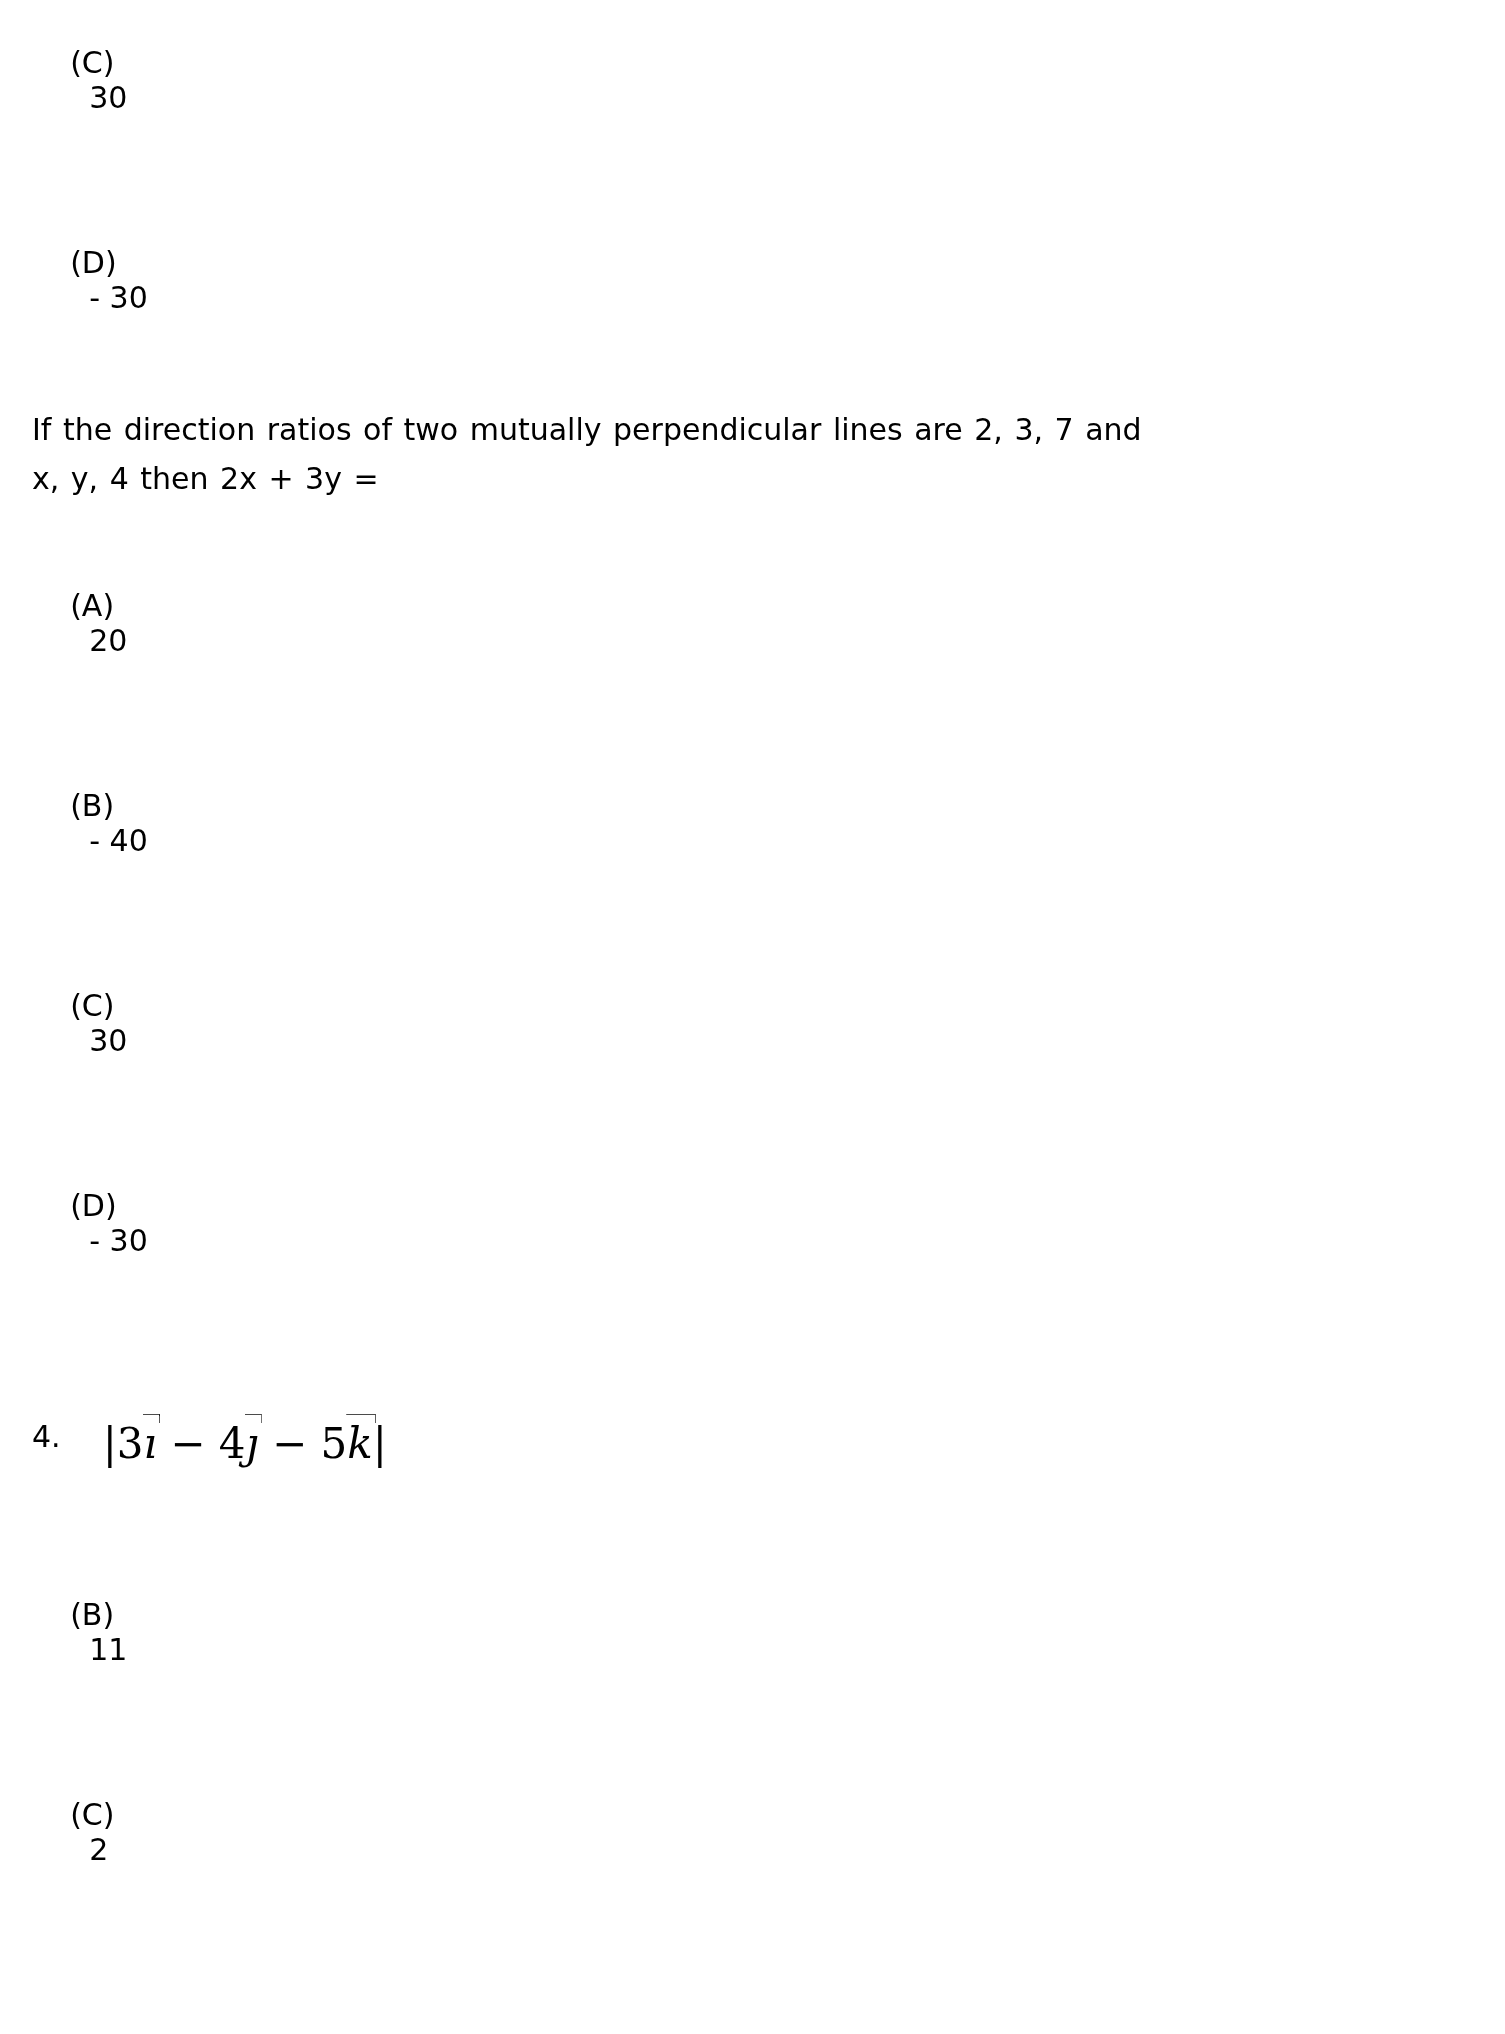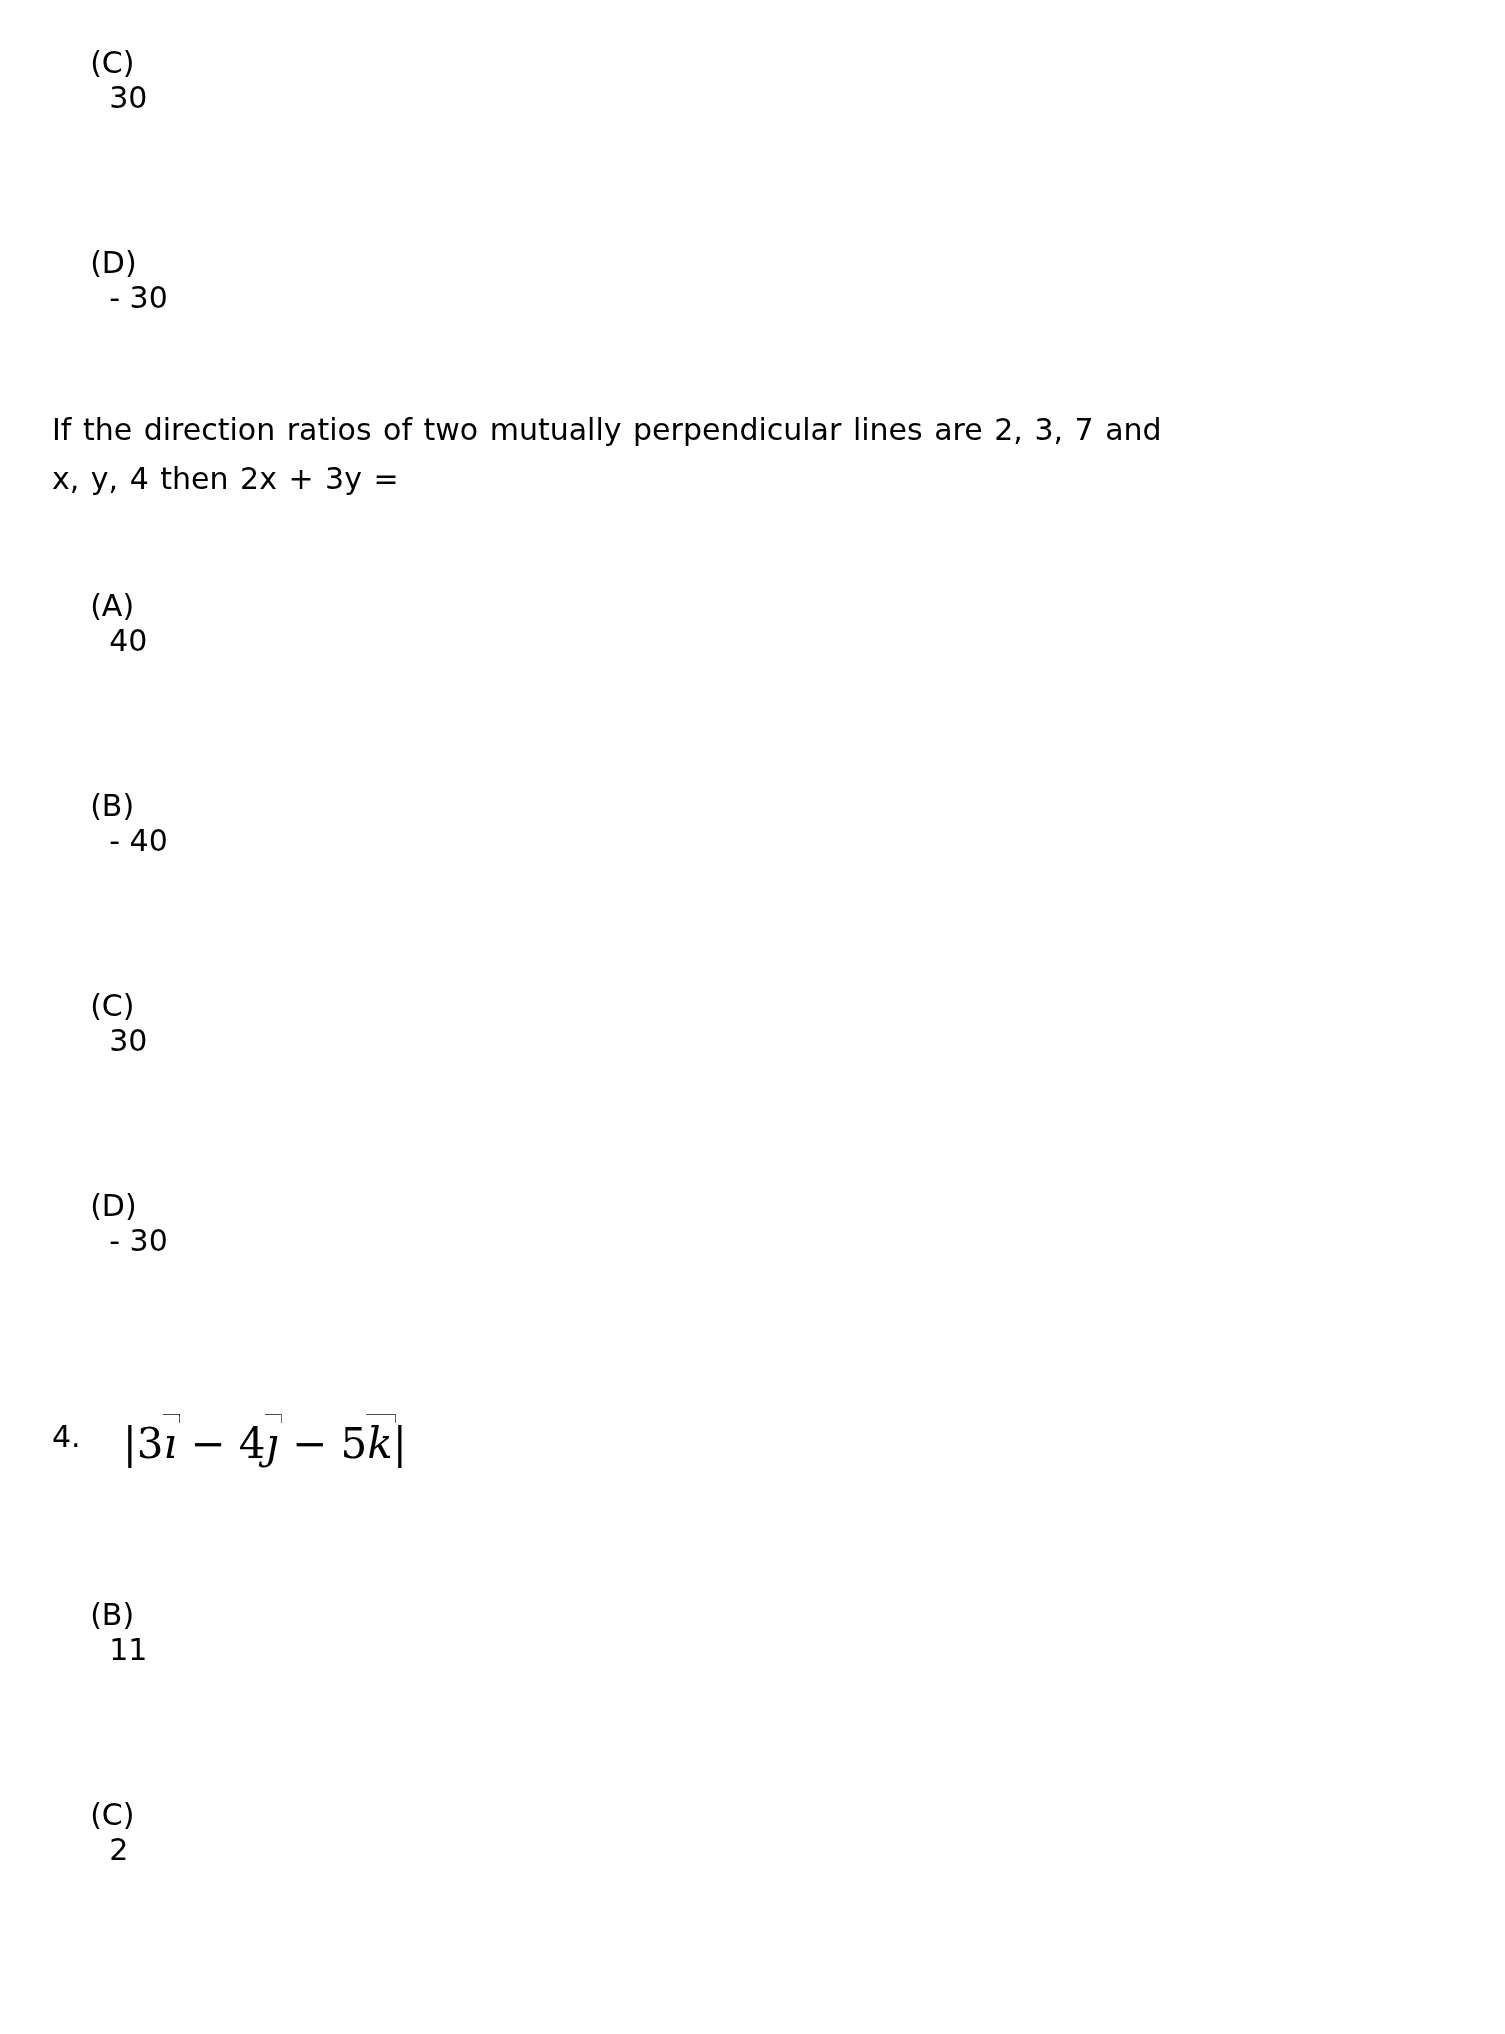--- a/index.html
+++ b/index.html
@@ -13,21 +13,21 @@
     font-family: "DejaVu Sans", sans-serif;
     color: #000000;
     position: relative;
     overflow: hidden;
   }
   .page {
     position: relative;
     width: 1307px;
     height: 2034px;
     box-sizing: border-box;
-    padding: 0 60px 0 52px;
+    padding: 0 60px 0 32px;
   }
   .gap-sm { height: 40px; }
   .gap-xl { height: 110px; }
 
   .opt {
     font-size: 30px;
     padding: 10px 0 10px 0;
     white-space: pre;
   }
 
@@ -109,21 +109,21 @@
 
   <div class="qtext">
     <span>If  the  direction  ratios  of  two  mutually  perpendicular  lines  are  2,  3,  7  and</span>
     <span class="l2">x,  y,  4  then  2x  +  3y  =</span>
   </div>
 
   <div class="gap-sm"></div>
 
   <div class="opt">
     <span>(A)</span>
-    <span>&nbsp;&nbsp;</span><span>40</span>
+    <span>&nbsp;&nbsp;</span><span>20</span>
   </div>
   <div class="gap-sm"></div>
   <div class="opt">
     <span>(B)</span>
     <span>&nbsp;&nbsp;</span><span>- 40</span>
   </div>
   <div class="gap-sm"></div>
   <div class="opt">
     <span>(C)</span>
     <span>&nbsp;&nbsp;</span><span>30</span>

